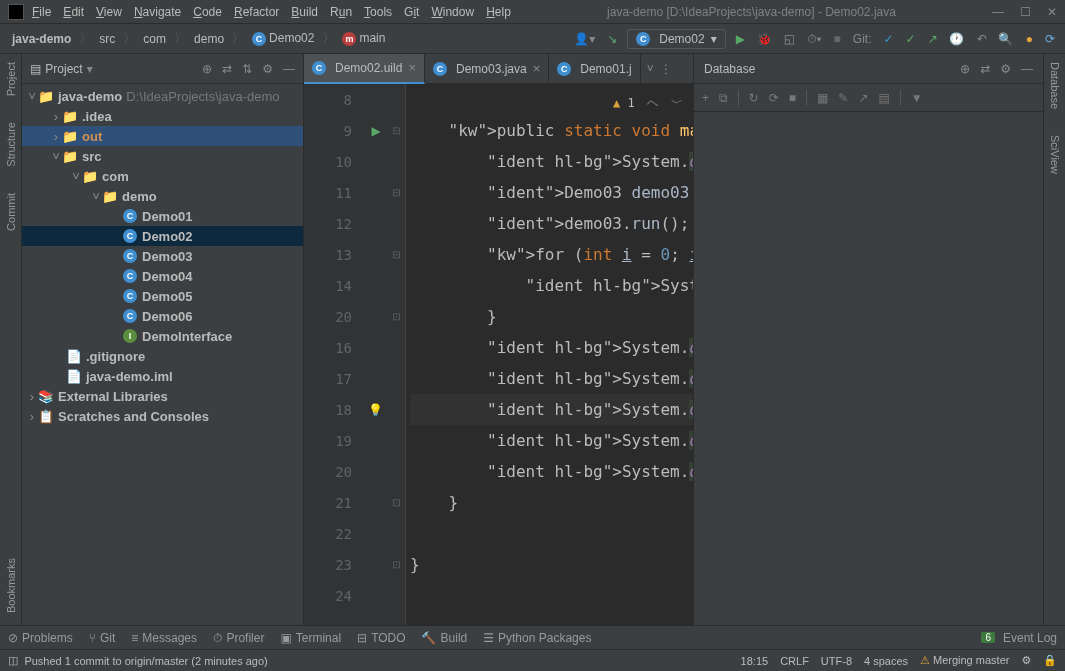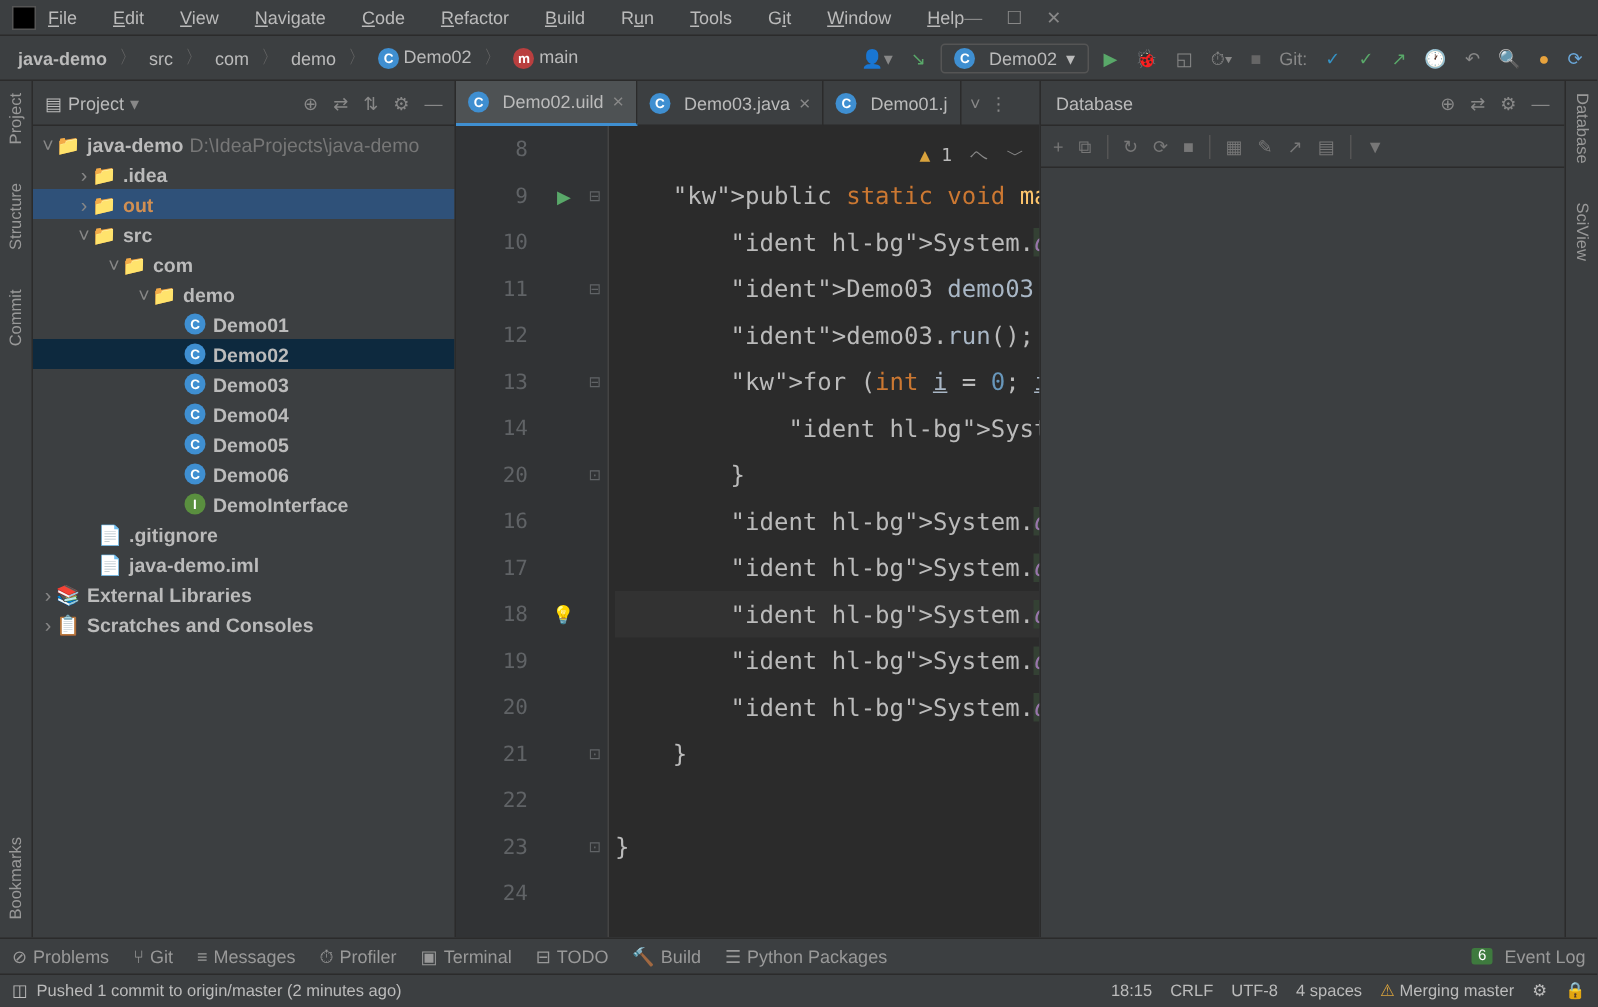--- a/index.html
+++ b/index.html
@@ -16,21 +16,21 @@
 }
 .titlebar {
   height: 24px;
   background: #3c3f41;
   display: flex;
   align-items: center;
   padding: 0 8px;
   border-bottom: 1px solid #2b2b2b;
 }
 .titlebar .logo { width:16px; height:16px; background:#000; border:1px solid #555; margin-right:8px; }
-.menu { display:flex; gap:24px; }
+.menu { display:flex; gap:12px; }
 .menu-item { cursor:pointer; color:#bbb; }
 .menu-item u { text-decoration: underline; }
 .win-title { flex:1; text-align:center; color:#808080; }
 .win-controls { display:flex; gap:16px; color:#888; }
 .win-ctrl { cursor:pointer; }
 
 .navbar {
   height: 30px;
   background: #3c3f41;
   display: flex;
@@ -138,20 +138,21 @@
     <span class="menu-item"><u>N</u>avigate</span>
     <span class="menu-item"><u>C</u>ode</span>
     <span class="menu-item"><u>R</u>efactor</span>
     <span class="menu-item"><u>B</u>uild</span>
     <span class="menu-item">R<u>u</u>n</span>
     <span class="menu-item"><u>T</u>ools</span>
     <span class="menu-item">G<u>i</u>t</span>
     <span class="menu-item"><u>W</u>indow</span>
     <span class="menu-item"><u>H</u>elp</span>
   </div>
+  <div class="win-title">java-demo [D:\IdeaProjects\java-demo] - Demo02.java</div>
   <div class="win-controls">
     <span class="win-ctrl">—</span>
     <span class="win-ctrl">☐</span>
     <span class="win-ctrl">✕</span>
   </div>
 </div>
 
 <div class="navbar">
   <div class="breadcrumb">
     <span class="bc-item" style="font-weight:bold">java-demo</span>

